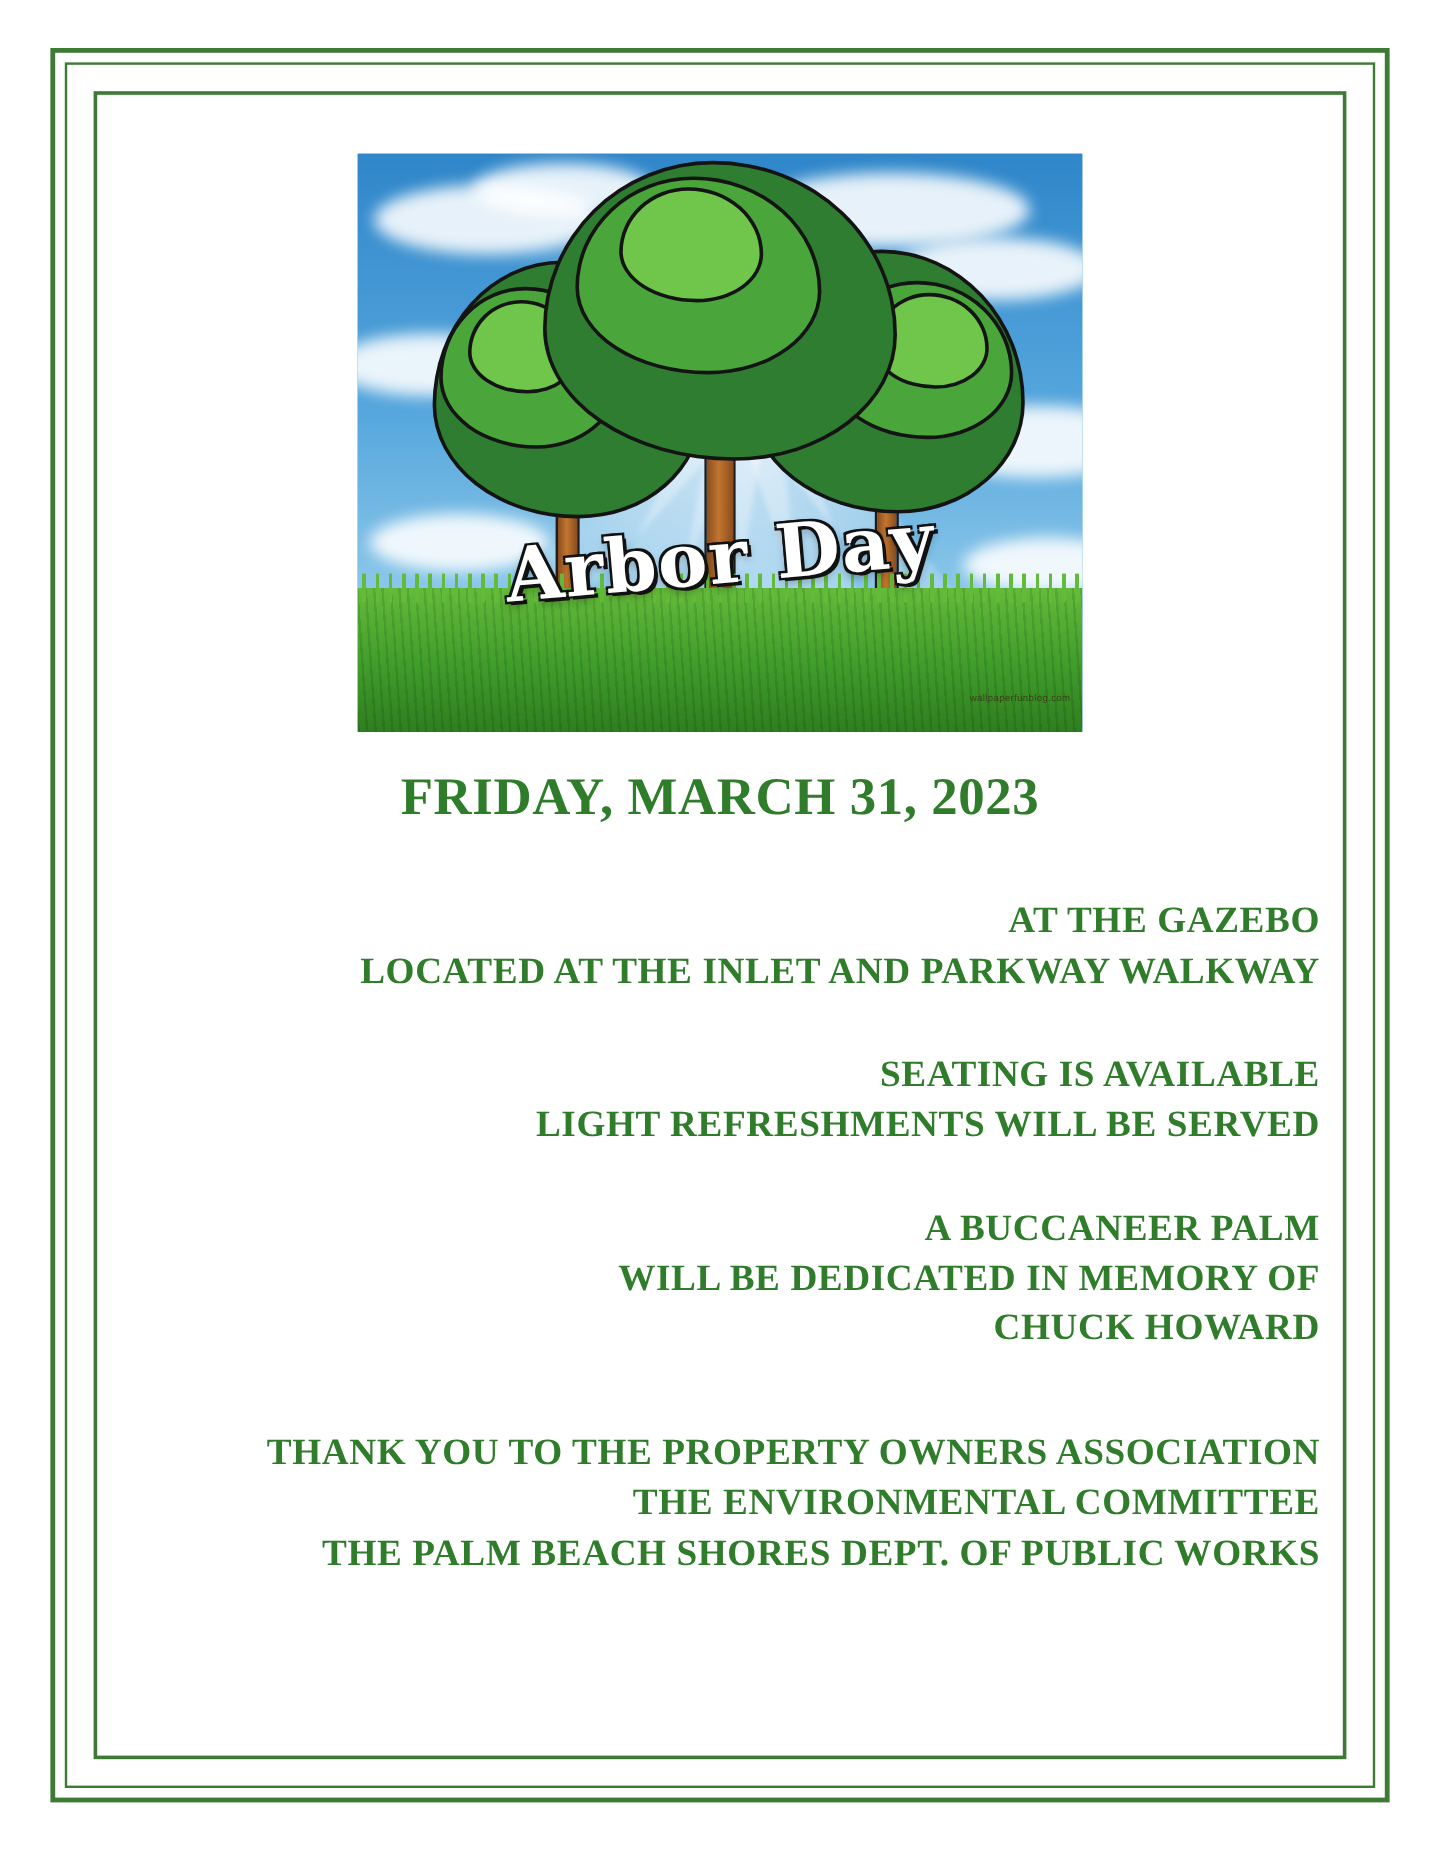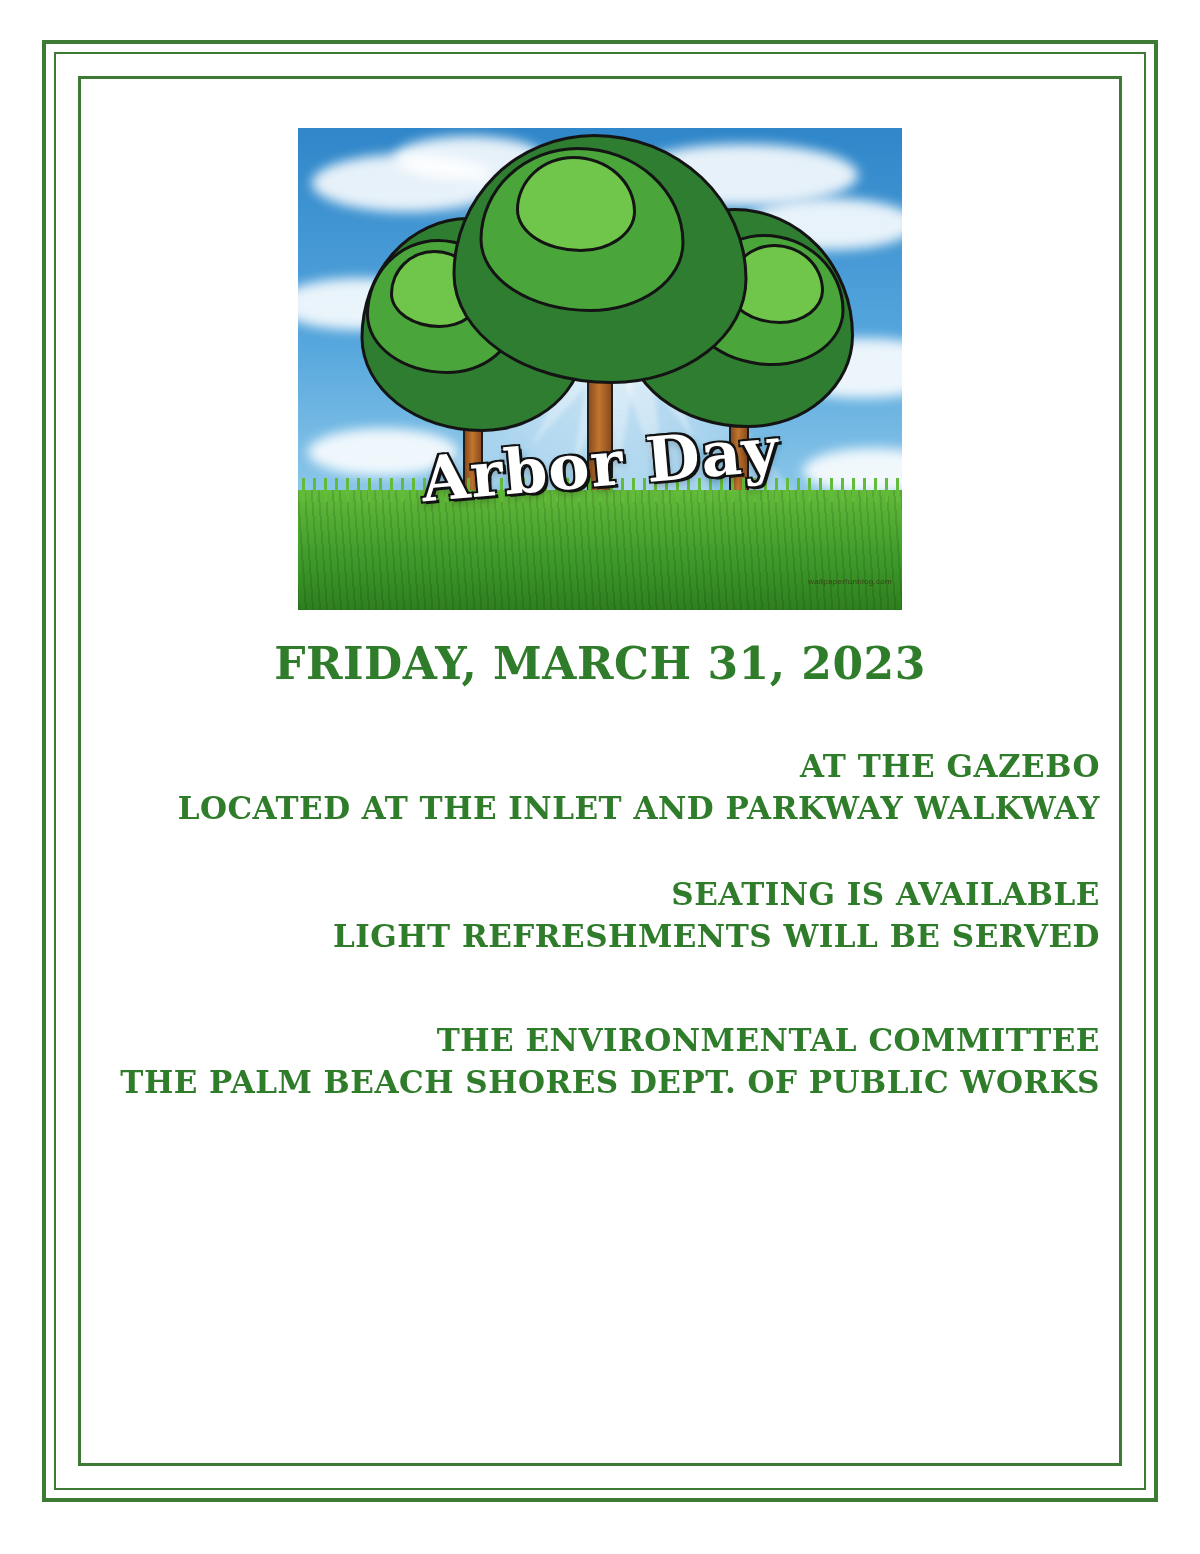--- a/index.html
+++ b/index.html
@@ -178,21 +178,21 @@
     margin-bottom: 6px;
   }
   .block {
     font-size: 31px;
     line-height: 1.35;
     margin-top: 44px;
     text-align: right;
   }
   .block.first { margin-top: 54px; }
   .block.thanks { font-size: 31px; margin-top: 62px; }
-  .line { display: block; white-space: nowrap; }
+  .line { display: block; white-space: nowrap; font-family: Liberation Serif, serif; }
 </style>
 </head>
 <body>
 
 <div class="page">
 
   <div class="border-outer"></div>
   <div class="border-mid"></div>
   <div class="border-inner"></div>
 
@@ -251,20 +251,26 @@
     <div class="poster-text block first">
       <span class="line">AT THE GAZEBO</span>
       <span class="line">LOCATED AT THE INLET AND PARKWAY WALKWAY</span>
     </div>
 
     <div class="poster-text block">
       <span class="line">SEATING IS AVAILABLE</span>
       <span class="line">LIGHT REFRESHMENTS WILL BE SERVED</span>
     </div>
 
+    <div class="poster-text block">
+      <span class="line">A BUCCANEER PALM</span>
+      <span class="line">WILL BE DEDICATED IN MEMORY OF</span>
+      <span class="line">CHUCK HOWARD</span>
+    </div>
 
     <div class="poster-text block thanks">
+      <span class="line">THANK YOU TO THE PROPERTY OWNERS ASSOCIATION</span>
       <span class="line">THE ENVIRONMENTAL COMMITTEE</span>
       <span class="line">THE PALM BEACH SHORES DEPT. OF PUBLIC WORKS</span>
     </div>
 
   </div>
 </div>
 
 </body></html>

